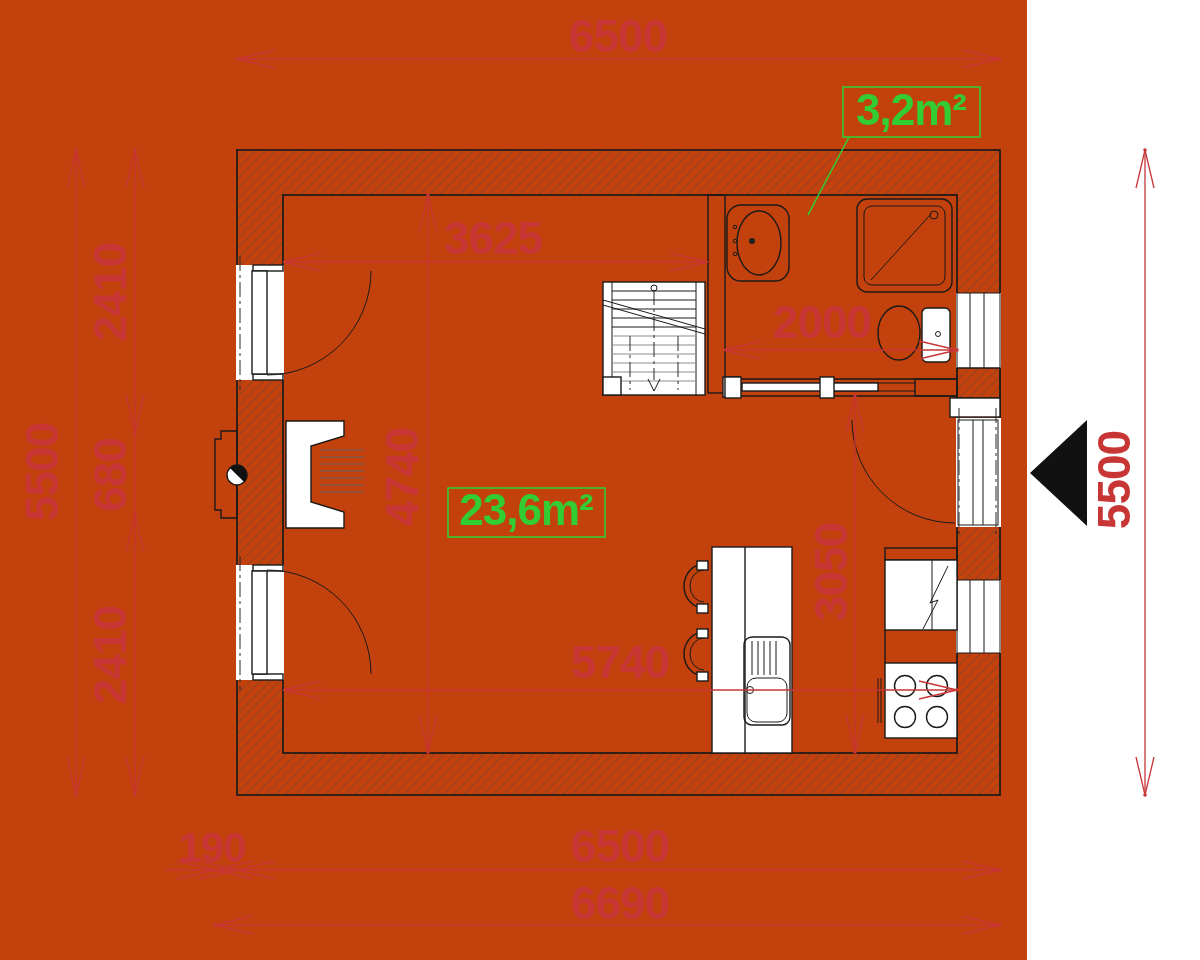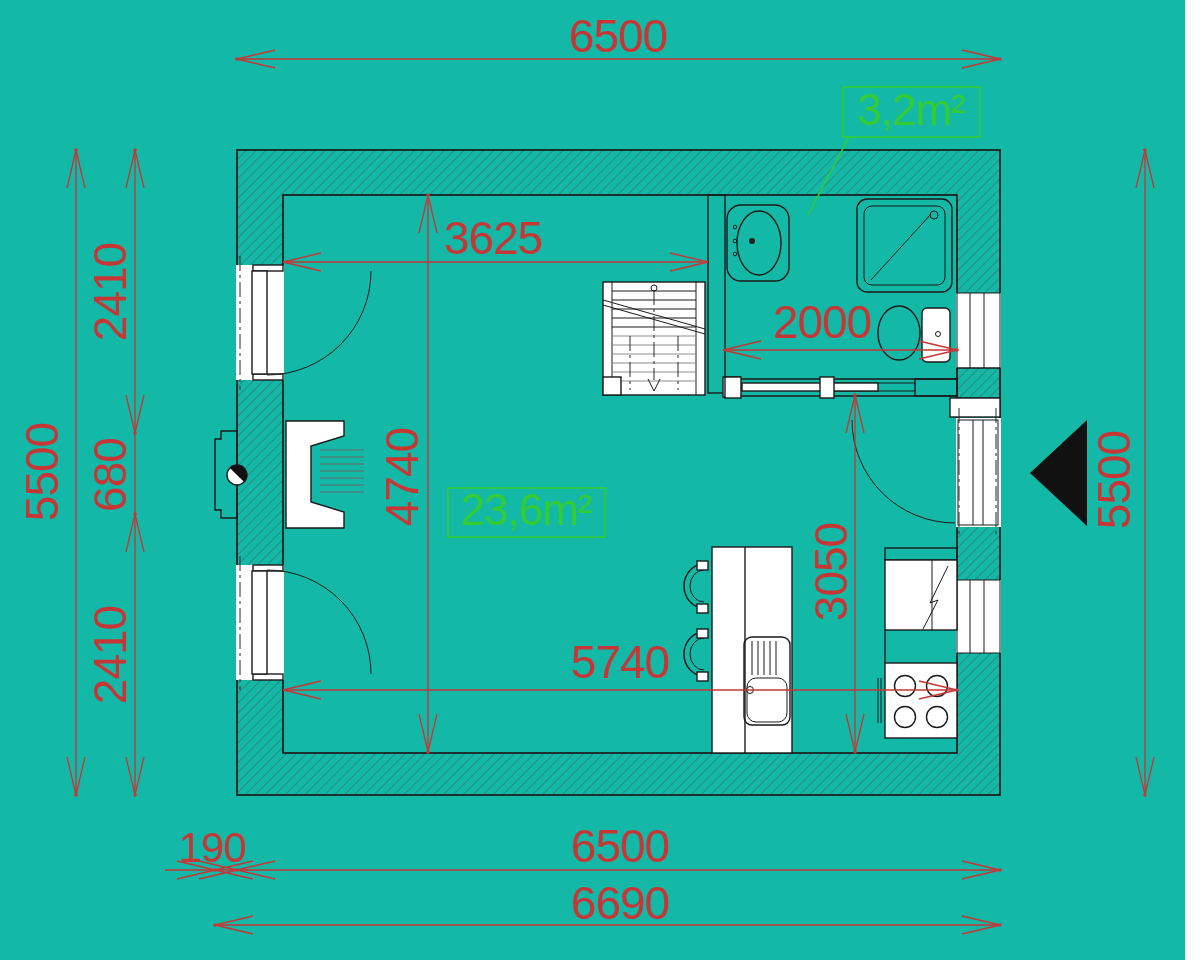--- a/index.html
+++ b/index.html
@@ -1,16 +1,16 @@
 <!DOCTYPE html>
 <html style="--red: #c83535; --green: #33cc33; --ink: #1a1a1a;"><head>
 <meta charset="utf-8">
 <style>
   html,body{margin:0;padding:0;background:#fff;width:1200px;height:960px;overflow:hidden;}
-  #stage{position:relative;width:1185px;height:960px;background:#14b8a6;}
+  #stage{position:relative;width:1027px;height:960px;background:#c2410c;font-weight:bold;}
   svg{position:absolute;inset:0;}
   .wall-outline{stroke:var(--ink);stroke-width:1.7;fill:none;}
   .blk{stroke:var(--ink);stroke-width:1.4;fill:none;}
   .blkf{stroke:var(--ink);stroke-width:1.4;fill:#fff;}
   .thin{stroke:var(--ink);stroke-width:1;fill:none;}
   .gray{stroke:#8d8d8d;stroke-width:1.2;fill:none;}
   .axis{stroke:#2b2b2b;stroke-width:1;fill:none;stroke-dasharray:15 4 3 4;}
   .red{stroke:var(--red);stroke-width:1.3;fill:none;}
   .reddot{fill:var(--red);stroke:none;}
   .green{stroke:var(--green);stroke-width:1.6;fill:none;}

